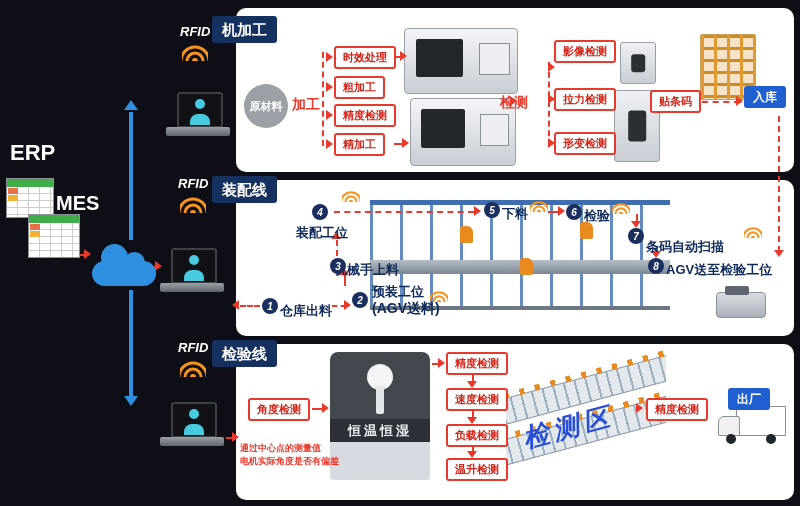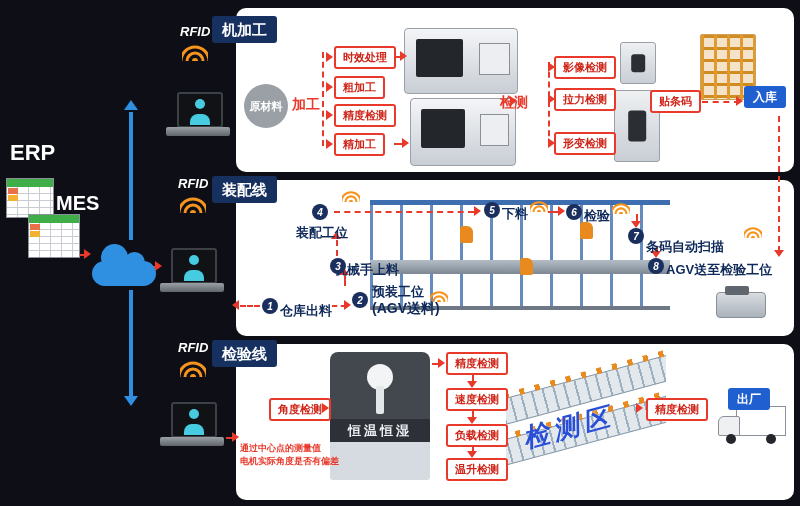--- a/index.html
+++ b/index.html
@@ -195,21 +195,21 @@
   <div class="cnc" style="left:410px;top:98px;width:104px;height:66px;"></div>
 
   <div class="tri tri-r" style="left:510px;top:96px;"></div>
   <div class="redtext" style="left:500px;top:94px;">检测</div>
 
   <div class="vd" style="left:548px;top:62px;height:84px;"></div>
   <div class="tri tri-r" style="left:548px;top:62px;"></div>
   <div class="tri tri-r" style="left:548px;top:94px;"></div>
   <div class="tri tri-r" style="left:548px;top:138px;"></div>
 
-  <div class="redbox" style="left:554px;top:56px;">影像检测</div>
+  <div class="redbox" style="left:554px;top:40px;">影像检测</div>
   <div class="redbox" style="left:554px;top:88px;">拉力检测</div>
   <div class="redbox" style="left:554px;top:132px;">形变检测</div>
 
   <div class="instr" style="left:620px;top:42px;width:34px;height:40px;"></div>
   <div class="instr" style="left:614px;top:90px;width:44px;height:70px;"></div>
 
   <div class="redbox" style="left:650px;top:90px;">贴条码</div>
   <div class="hd" style="left:702px;top:101px;width:38px;"></div>
   <div class="tri tri-r" style="left:736px;top:96px;"></div>
 
@@ -304,21 +304,21 @@
   <div class="hd" style="left:548px;top:211px;width:12px;"></div>
   <div class="tri tri-r" style="left:558px;top:206px;"></div>
   <div class="vd" style="left:636px;top:214px;height:8px;"></div>
   <div class="tri tri-d" style="left:631px;top:221px;"></div>
   <div class="vd" style="left:656px;top:246px;height:6px;"></div>
   <div class="tri tri-d" style="left:651px;top:251px;"></div>
 
   <div class="hs" style="left:226px;top:437px;width:8px;"></div>
   <div class="tri tri-r" style="left:232px;top:432px;"></div>
 
-  <div class="redbox" style="left:248px;top:398px;margin-left:21px;">角度检测</div>
+  <div class="redbox" style="left:248px;top:398px;">角度检测</div>
   <div class="note" style="left:240px;top:442px;width:110px;">
     <span style="display:block;">通过中心点的测量值</span>
     <span style="display:block;">电机实际角度是否有偏差</span>
   </div>
   <div class="hd" style="left:312px;top:408px;width:12px;"></div>
   <div class="tri tri-r" style="left:322px;top:403px;"></div>
 
   <div class="chamber" style="left:330px;top:352px;width:100px;height:128px;"></div>
   <div class="chamber-label" style="left:330px;top:422px;width:100px;">恒温恒湿</div>
 

